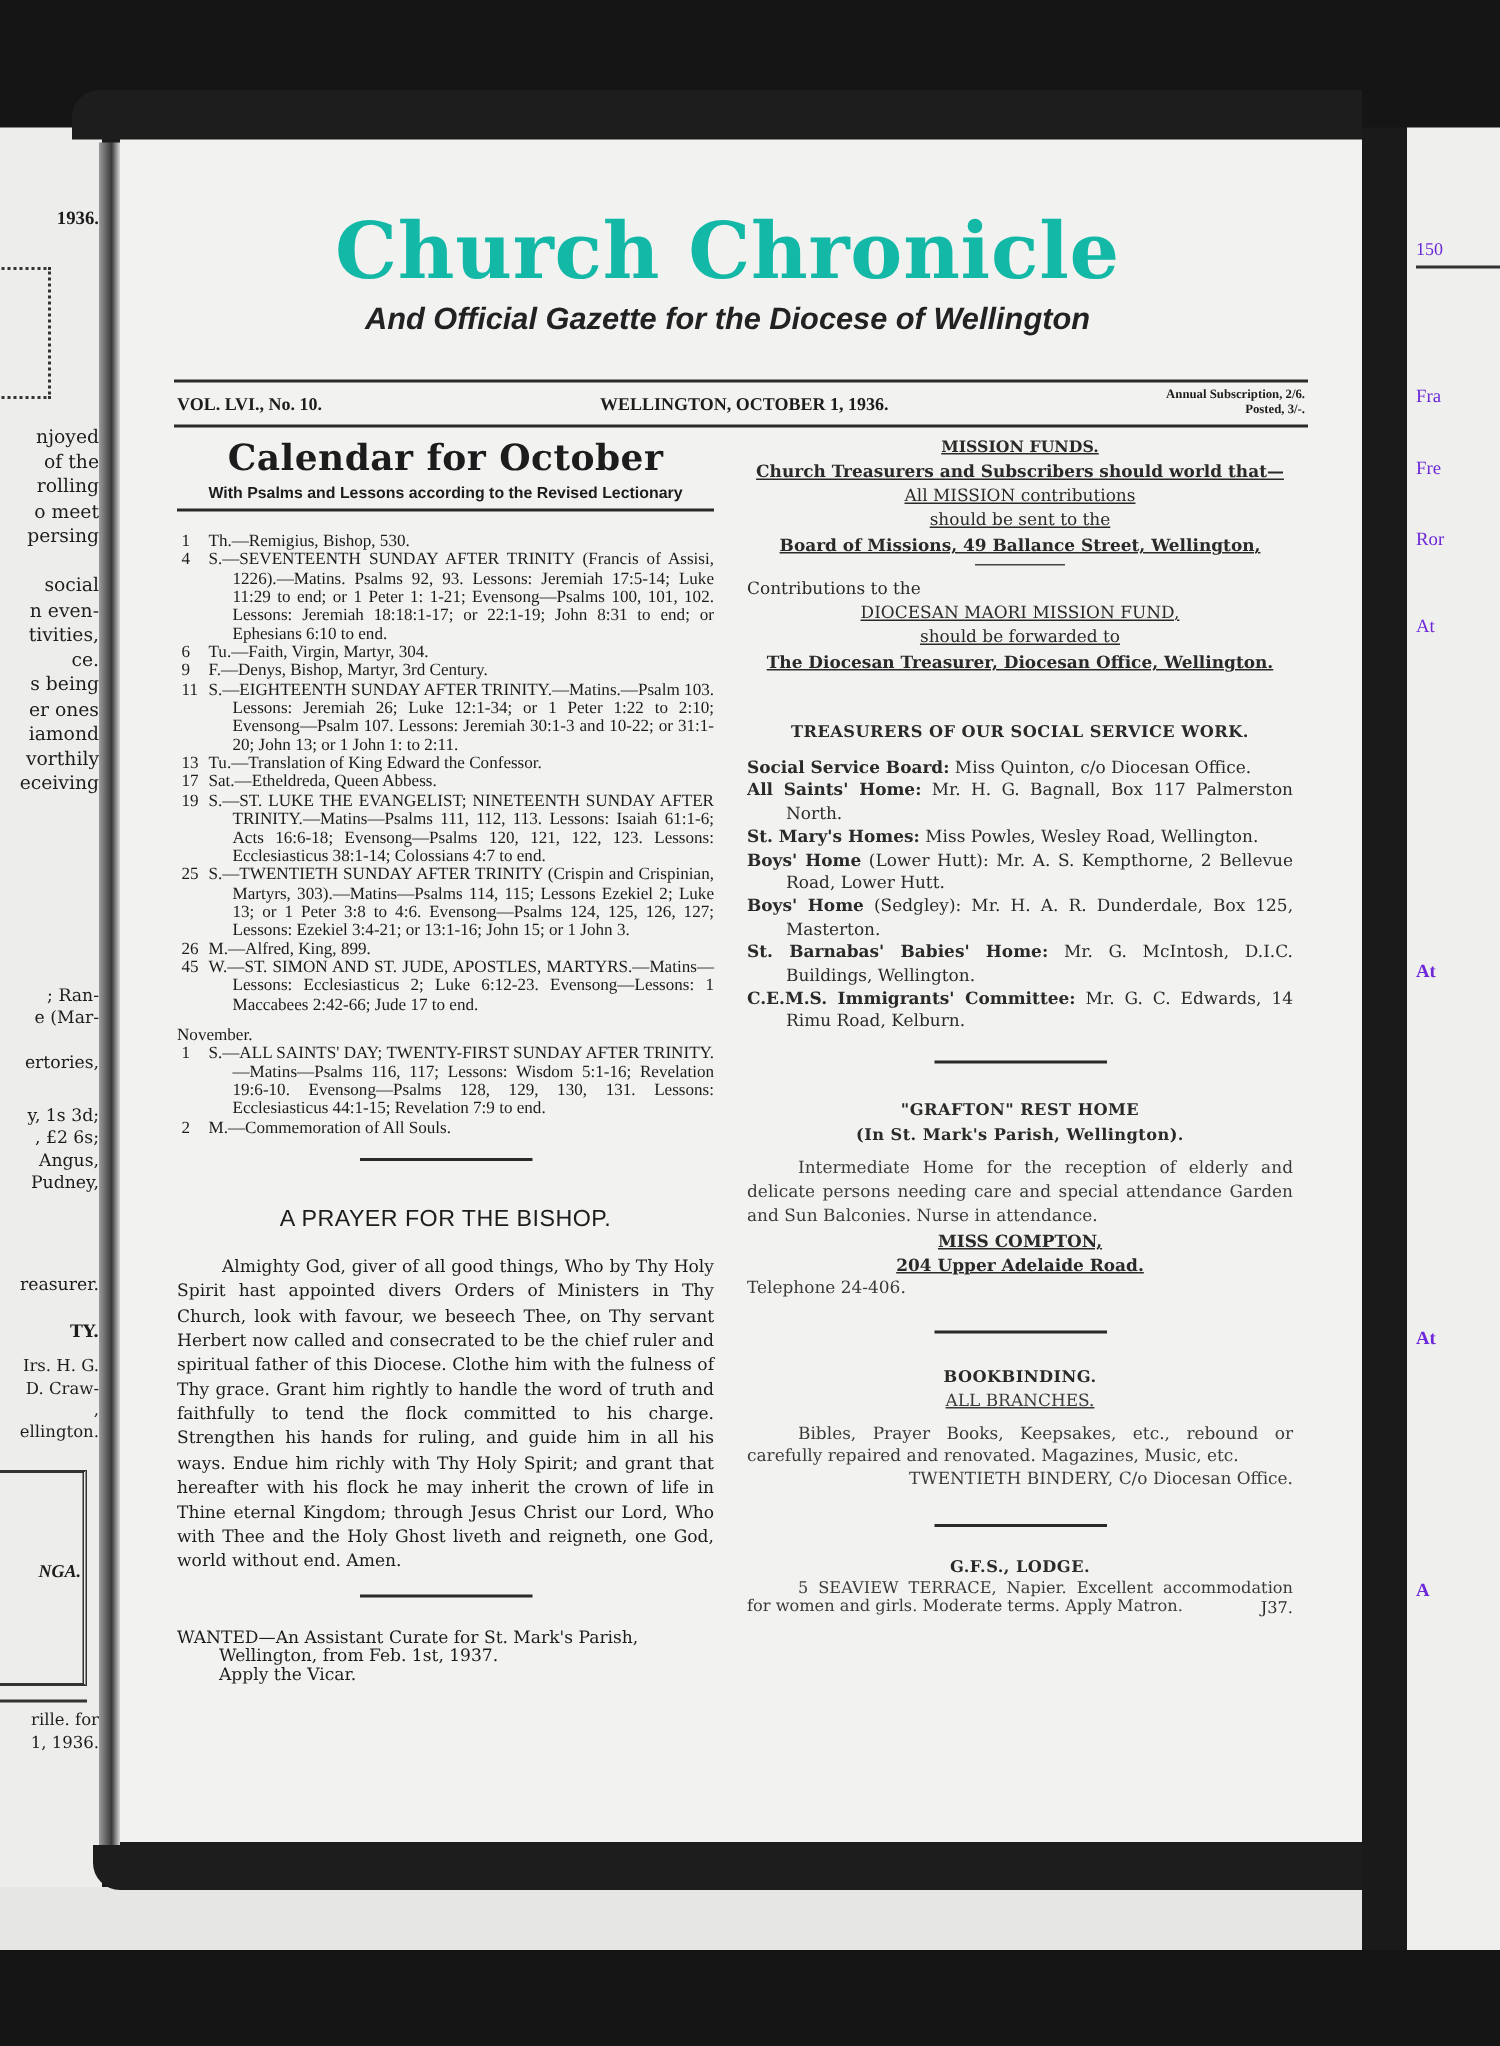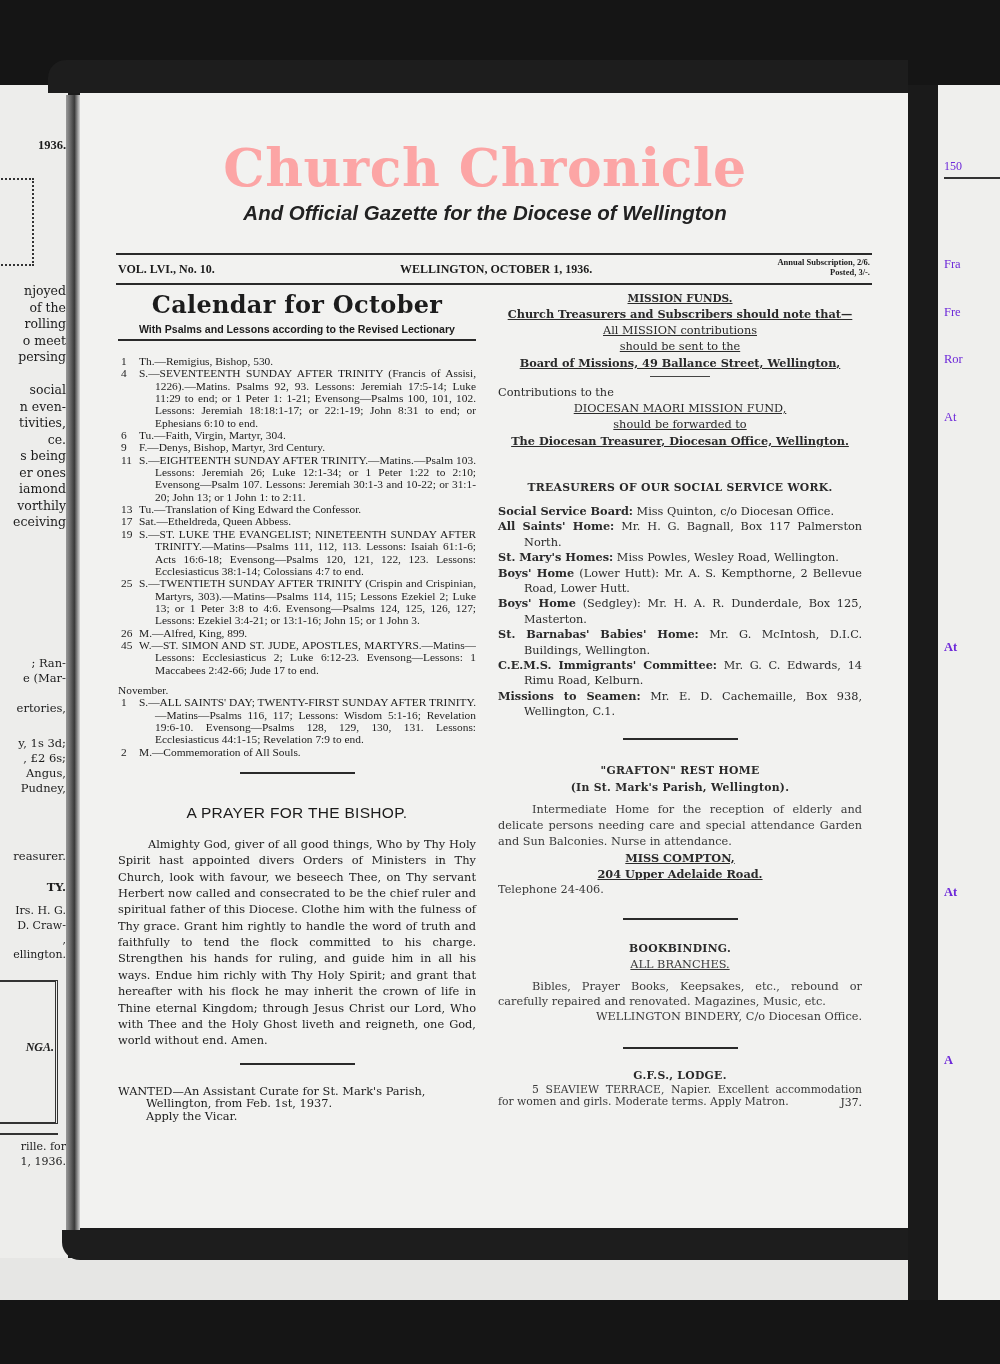--- a/index.html
+++ b/index.html
@@ -14,21 +14,21 @@
   #right-strip{left:908px;top:85px;width:30px;height:1215px;background:#1a1a1a;}
   #right-page{left:938px;top:85px;width:62px;height:1215px;background:#efefed;overflow:hidden;}
   #frame-top{left:48px;top:60px;width:860px;height:33px;background:#1d1d1d;border-radius:18px 0 0 0;}
   #frame-bottom{left:62px;top:1230px;width:846px;height:30px;background:#1d1d1d;border-radius:0 0 0 18px;}
   #left-bottom{left:0;top:1258px;width:908px;height:42px;background:#e6e6e4;}
   .frag{position:absolute;font-size:12.5px;line-height:15px;white-space:nowrap;text-align:right;right:2px;}
   .rfrag{position:absolute;font-size:12.5px;white-space:nowrap;left:6px;color:#6d28d9;}
 
   
   .masthead{position:absolute;left:100px;top:138px;width:770px;text-align:center;}
-  .title{font-family:"DejaVu Serif",serif;font-weight:bold;font-size:52px;letter-spacing:0.5px;line-height:60px;color:#fca5a5;}
+  .title{font-family:"DejaVu Serif",serif;font-weight:bold;font-size:52px;letter-spacing:0.5px;line-height:60px;color:#14b8a6;}
   .subtitle{font-family:"Liberation Sans",sans-serif;font-weight:bold;font-size:20.5px;line-height:26px;margin-top:2px;color:#222;font-style:italic;}
   .rule{position:absolute;height:2px;background:#2a2a2a;}
   .infobar{position:absolute;left:118px;top:258px;width:752px;height:22px;font-size:12px;font-weight:bold;}
   .infobar .vol{position:absolute;left:0;top:4px;}
   .infobar .date{position:absolute;left:282px;top:4px;}
   .infobar .subs{position:absolute;right:0;top:-1px;font-size:8.5px;line-height:10px;text-align:right;}
 
   
   .lcol{position:absolute;left:118px;top:288px;width:358px;}
   .cal-title{font-family:"DejaVu Serif",serif;font-weight:bold;font-size:24px;text-align:center;letter-spacing:0.3px;line-height:34px;}
@@ -208,53 +208,52 @@
   <div class="short-rule" style="margin-top:14px;"></div>
   <div class="wanted">
     <span>WANTED—An Assistant Curate for St. Mark's Parish,</span>
     <span class="ind">Wellington, from Feb. 1st, 1937.</span>
     <span class="ind">Apply the Vicar.</span>
   </div>
 </div>
 
 <div class="rcol">
   <div class="c b rl" style="font-size:10.5px;">MISSION FUNDS.</div>
-  <div class="c rl"><b>Church Treasurers and Subscribers should note that—</b></div>
+  <div class="c rl"><b>Church Treasurers and Subscribers should world that—</b></div>
   <div class="c rl">All MISSION contributions</div>
   <div class="c rl">should be sent to the</div>
   <div class="c rl b">Board of Missions, 49 Ballance Street, Wellington,</div>
   <div class="mini-rule"></div>
   <div class="rl">Contributions to the</div>
   <div class="c rl">DIOCESAN MAORI MISSION FUND,</div>
   <div class="c rl">should be forwarded to</div>
   <div class="c rl b">The Diocesan Treasurer, Diocesan Office, Wellington.</div>
 
   <div class="sec-head" style="margin-top:32px;margin-bottom:10px;">TREASURERS OF OUR SOCIAL SERVICE WORK.</div>
   <div id="treas">
       <div class="tr"><b>Social Service Board:</b> <span>Miss Quinton, c/o Diocesan Office.</span></div>
       <div class="tr"><b>All Saints' Home:</b> <span>Mr. H. G. Bagnall, Box 117 Palmerston North.</span></div>
       <div class="tr"><b>St. Mary's Homes:</b> <span>Miss Powles, Wesley Road, Wellington.</span></div>
       <div class="tr"><b>Boys' Home</b> <span>(Lower Hutt): Mr. A. S. Kempthorne, 2 Bellevue Road, Lower Hutt.</span></div>
       <div class="tr"><b>Boys' Home</b> <span>(Sedgley): Mr. H. A. R. Dunderdale, Box 125, Masterton.</span></div>
       <div class="tr"><b>St. Barnabas' Babies' Home:</b> <span>Mr. G. McIntosh, D.I.C. Buildings, Wellington.</span></div>
       <div class="tr"><b>C.E.M.S. Immigrants' Committee:</b> <span>Mr. G. C. Edwards, 14 Rimu Road, Kelburn.</span></div>
-      <div class="tr"><b>Missions to Seamen:</b> <span>Mr. E. D. Cachemaille, Box 938, Wellington, C.1.</span></div>
     </div>
 
   <div class="short-rule" style="margin-top:18px;"></div>
   <div class="sec-head" style="margin-top:22px;line-height:17px;">"GRAFTON" REST HOME</div>
   <div class="sec-head" style="line-height:17px;">(In St. Mark's Parish, Wellington).</div>
   <div class="para" style="margin-top:6px;">Intermediate Home for the reception of elderly and delicate persons needing care and special attendance Garden and Sun Balconies. Nurse in attendance.</div>
   <div class="c b rl">MISS COMPTON,</div>
   <div class="c b rl">204 Upper Adelaide Road.</div>
   <div class="rl" style="color:#3a3a3a;">Telephone 24-406.</div>
 
   <div class="short-rule" style="margin-top:20px;"></div>
   <div class="sec-head" style="margin-top:20px;line-height:17px;">BOOKBINDING.</div>
   <div class="c rl" style="color:#3a3a3a;">ALL BRANCHES.</div>
   <div class="para" style="margin-top:6px;line-height:15px;">Bibles, Prayer Books, Keepsakes, etc., rebound or carefully repaired and renovated. Magazines, Music, etc.</div>
-  <div class="rl" style="text-align:right;color:#3a3a3a;">WELLINGTON BINDERY, C/o Diocesan Office.</div>
+  <div class="rl" style="text-align:right;color:#3a3a3a;">TWENTIETH BINDERY, C/o Diocesan Office.</div>
 
   <div class="short-rule" style="margin-top:22px;"></div>
   <div class="sec-head" style="margin-top:18px;line-height:17px;">G.F.S., LODGE.</div>
   <div class="para" style="line-height:12.5px;font-size:10.8px;">5 SEAVIEW TERRACE, Napier. Excellent accommodation for women and girls. Moderate terms. Apply Matron.</div>
   <div style="text-align:right;font-size:10.8px;line-height:12px;margin-top:-12px;">J37.</div>
 </div>
 
 </body></html>

